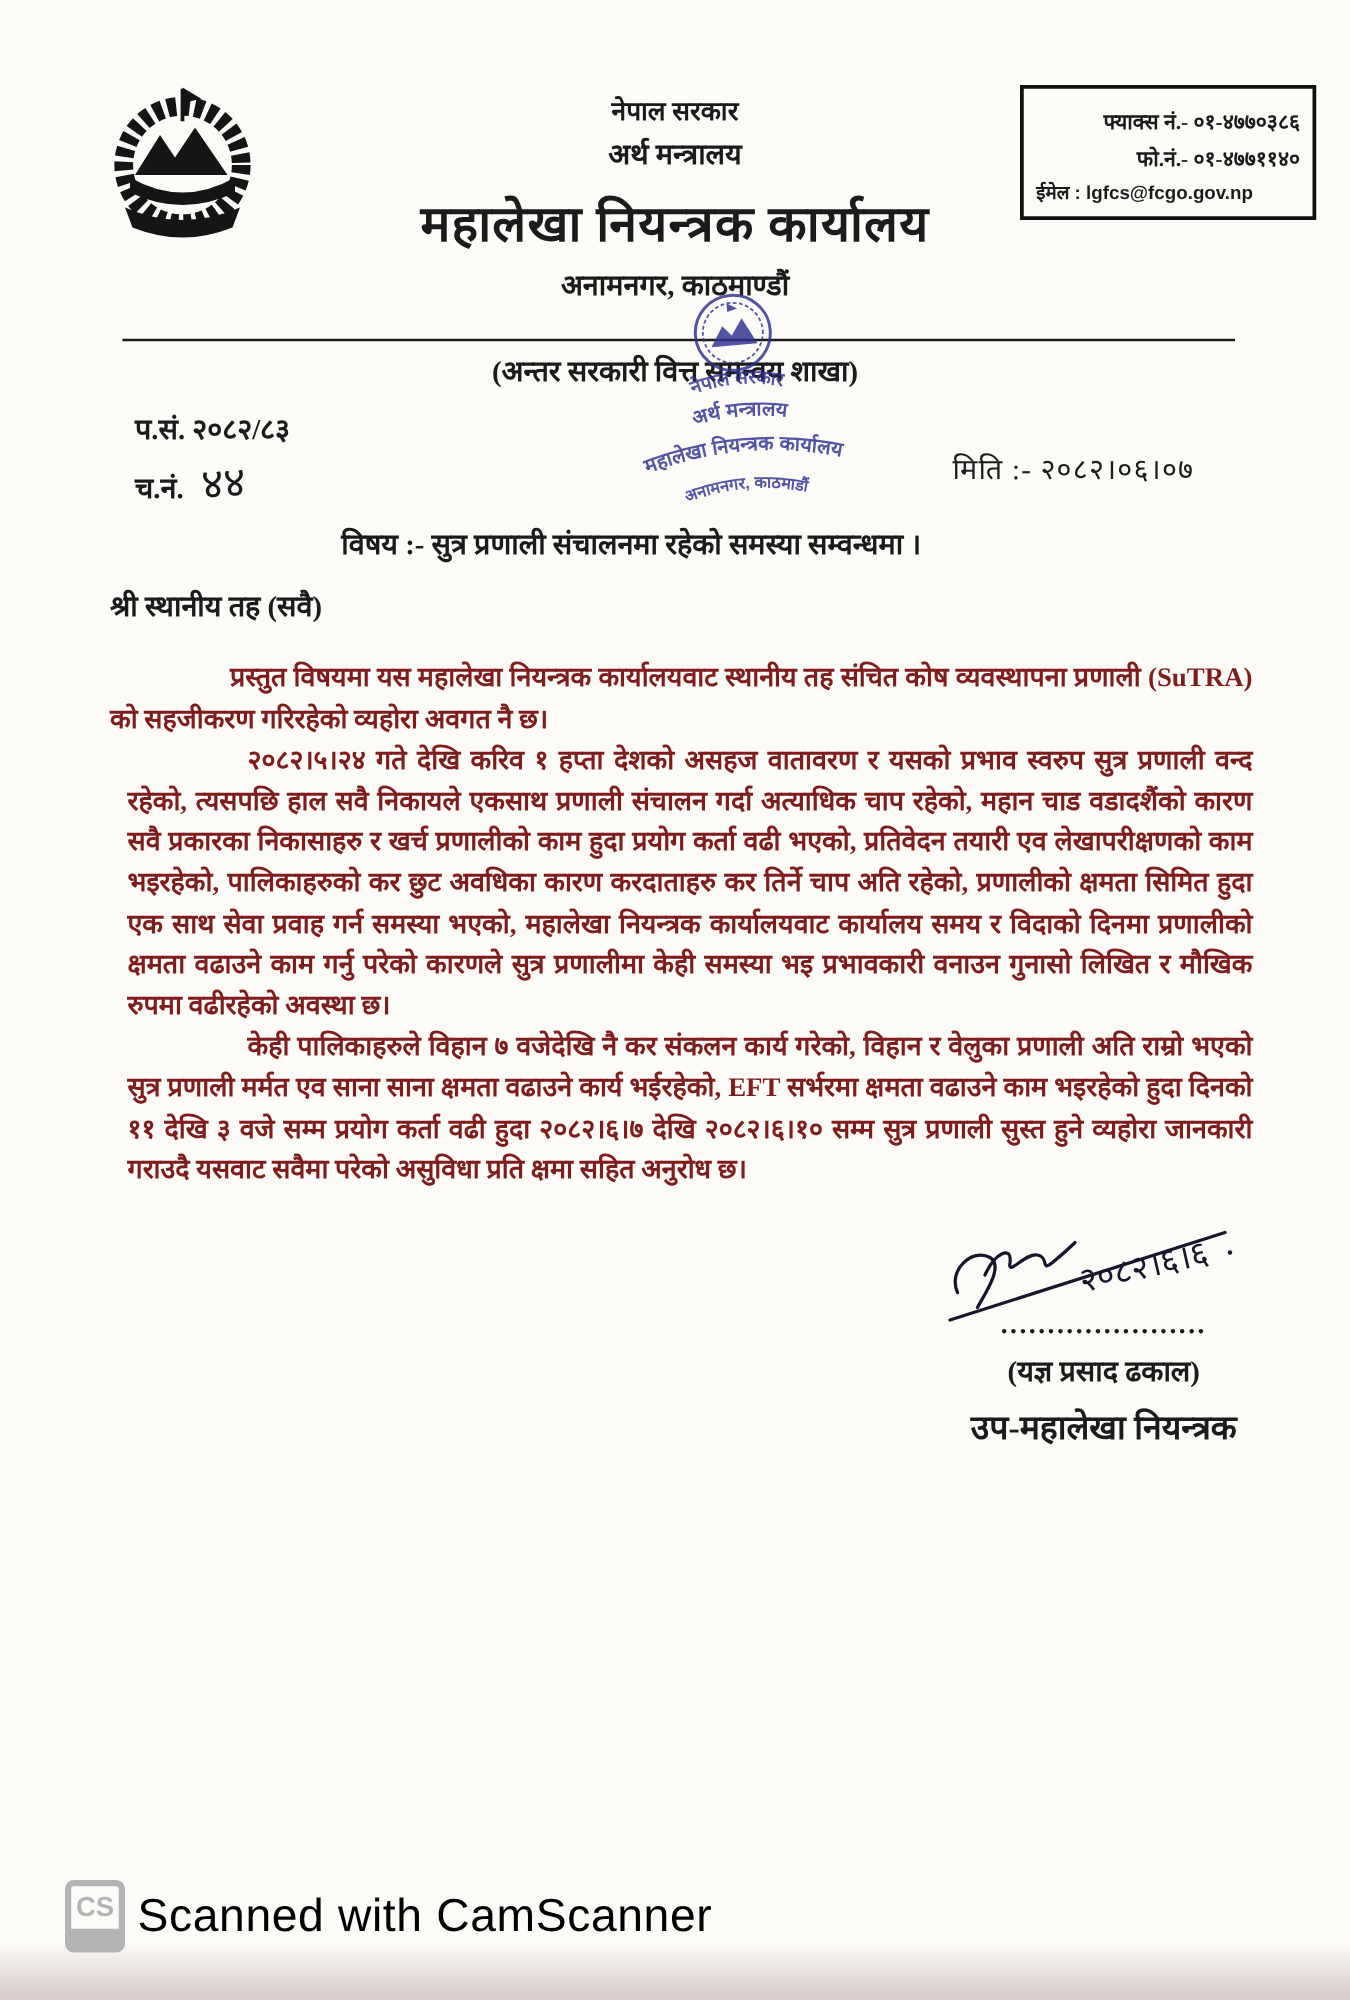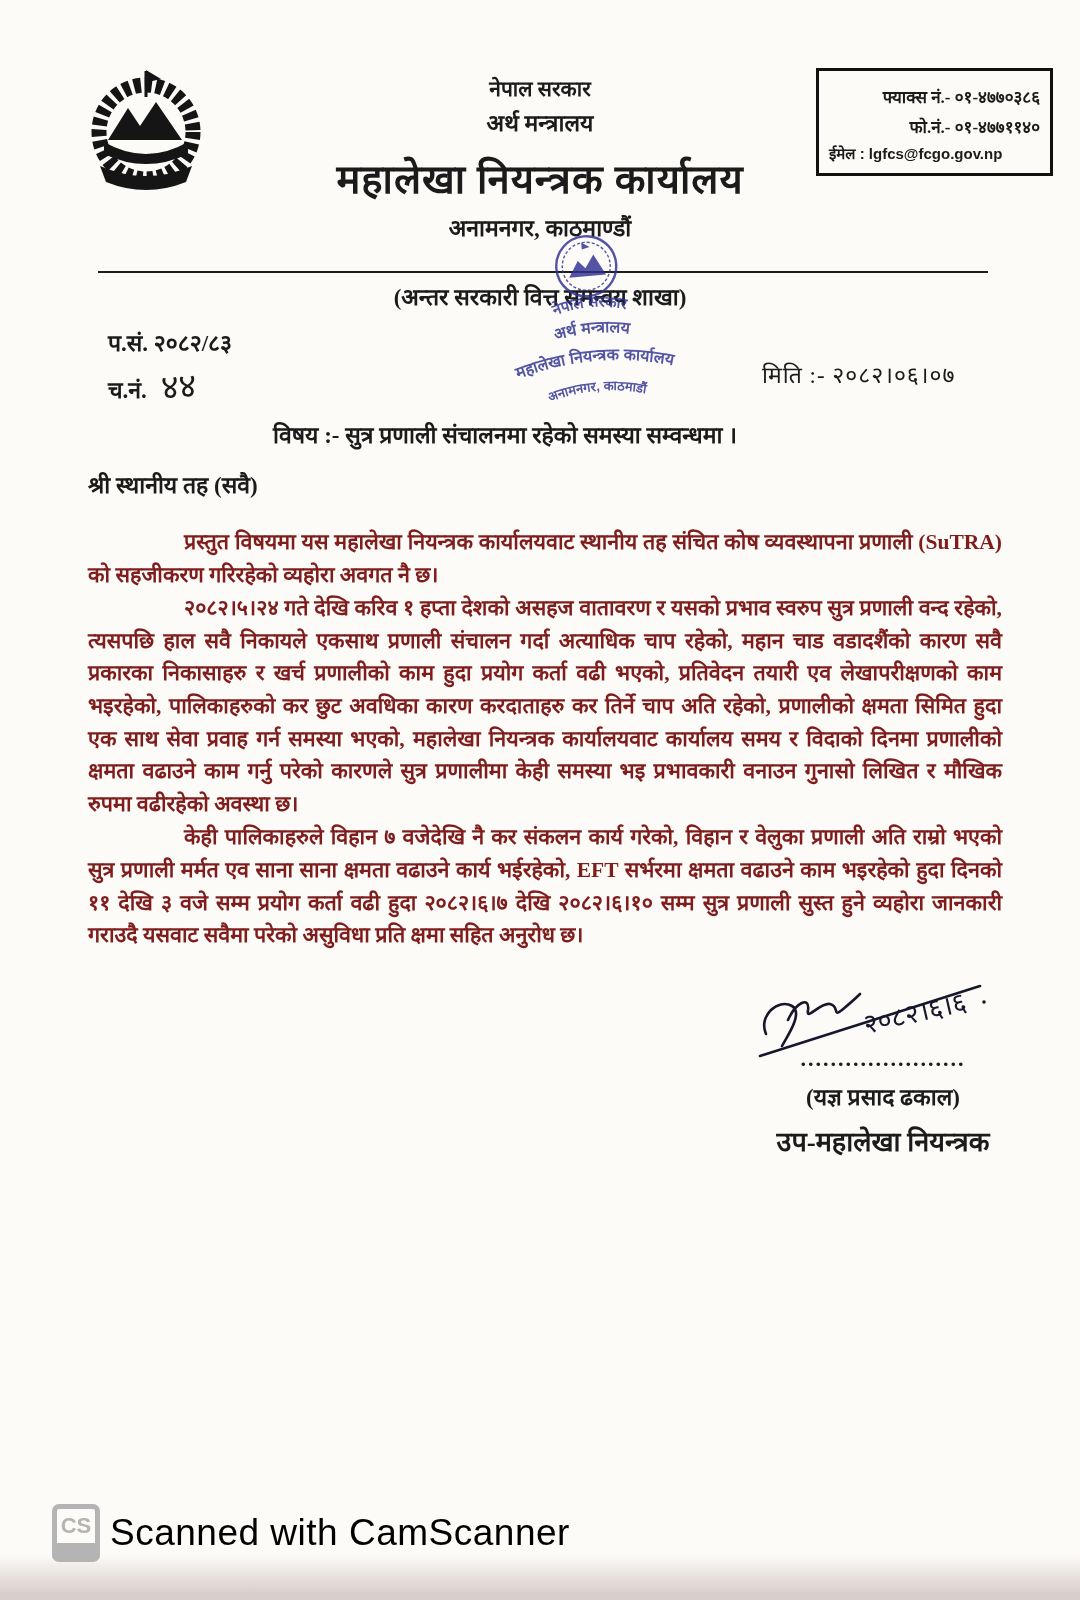--- a/index.html
+++ b/index.html
@@ -34,21 +34,21 @@
   
   .ref-no { position:absolute; left:108px; top:326px; font-size:23px; font-weight:bold; }
   .disp-row { position:absolute; left:108px; top:362px; font-size:23px; font-weight:bold; }
   .disp-no { display:inline-block; font-size:34px; font-weight:normal; transform:rotate(-4deg); margin-left:14px; font-family:"DejaVu Sans",sans-serif; }
   .date-line { position:absolute; left:762px; top:358px; font-size:23px; font-weight:normal; letter-spacing:1px; }
   
   .subject { position:absolute; left:0; top:418px; width:1010px; text-align:center; font-size:23px; font-weight:bold; }
   .letter-body { position:absolute; left:88px; top:468px; width:914px; }
   .addressee { font-size:23px; font-weight:bold; margin-bottom:26px; }
   .para { font-size:21.5px; line-height:32.6px; text-align:justify; text-indent:96px; font-weight:600; color:#7f1d1d; }
-  .para + .para { margin-top:1px; }
+  .para + .para { margin-top:1px;margin-left:14px; }
   
   .sig-block { position:absolute; left:738px; top:968px; width:290px; text-align:center; }
   .sig-art { display:block; margin:0 auto; }
   .sig-dots { font-size:22px; letter-spacing:2px; line-height:10px; margin-top:-14px; font-weight:bold; }
   .sig-name { font-size:23px; font-weight:bold; margin-top:16px; }
   .sig-title { font-size:27px; font-weight:bold; margin-top:10px; }
   
   .cs-footer { position:absolute; left:52px; top:1504px; display:flex; align-items:center; gap:18px; }
   .cs-badge { position:relative; width:40px; height:58px; }
   .cs-badge .cs-frame {

